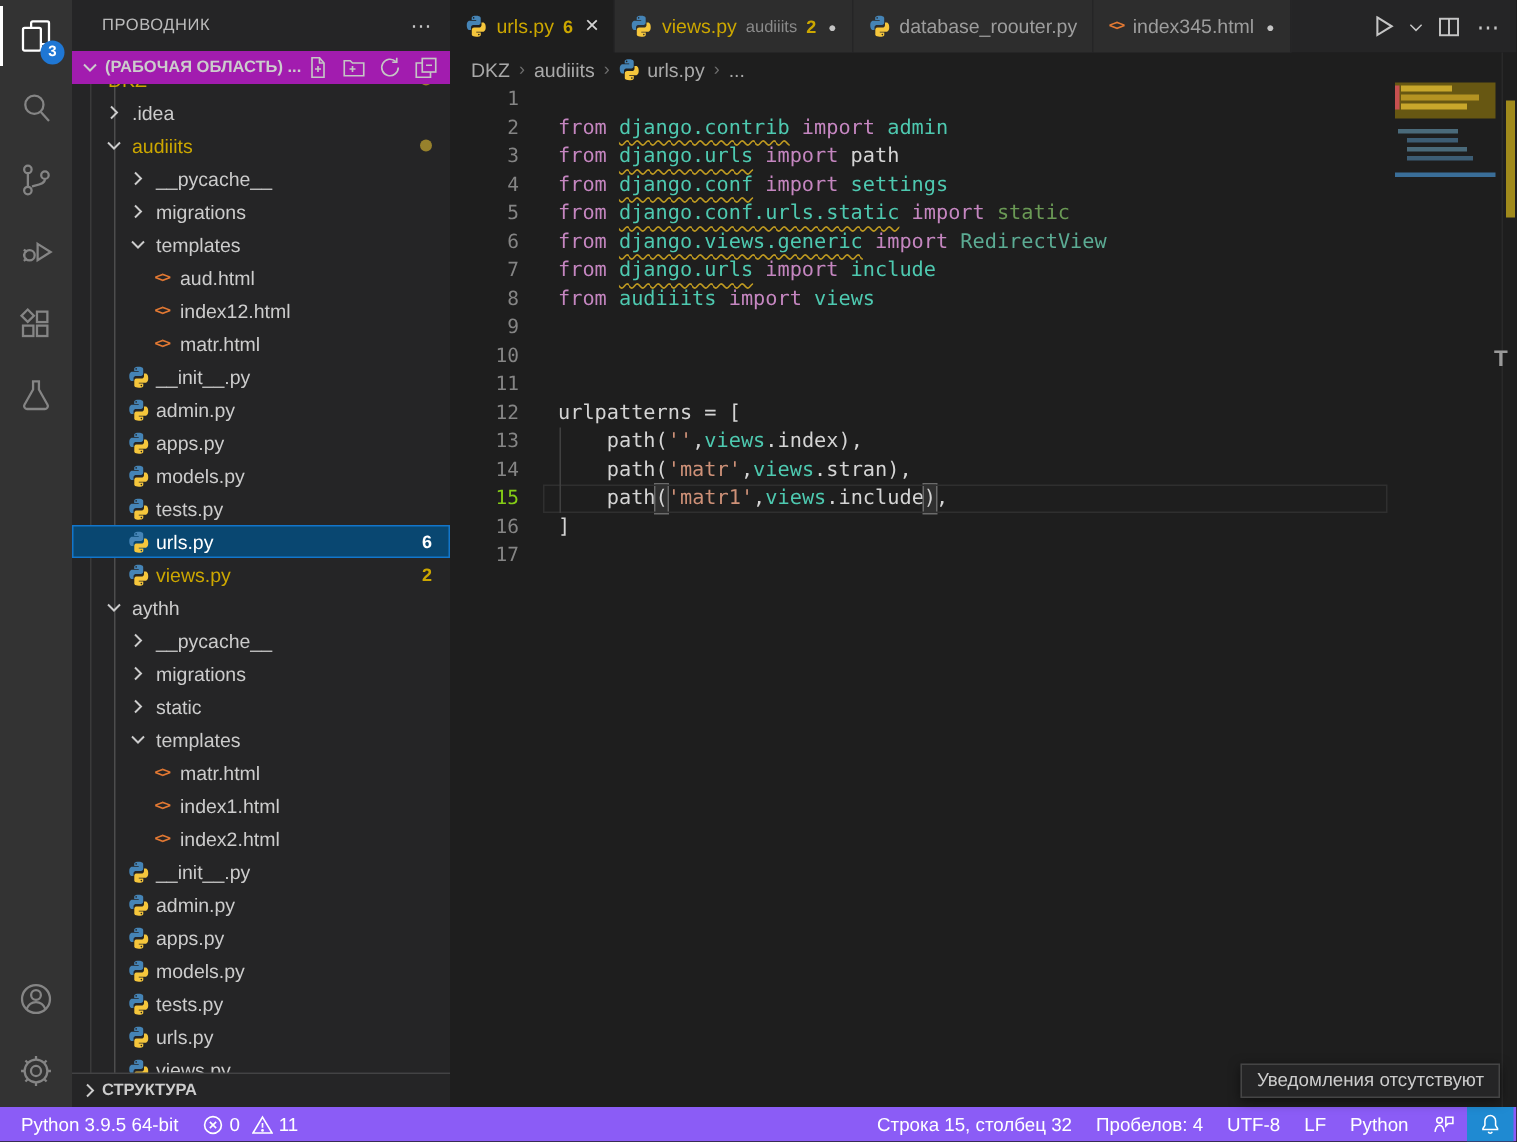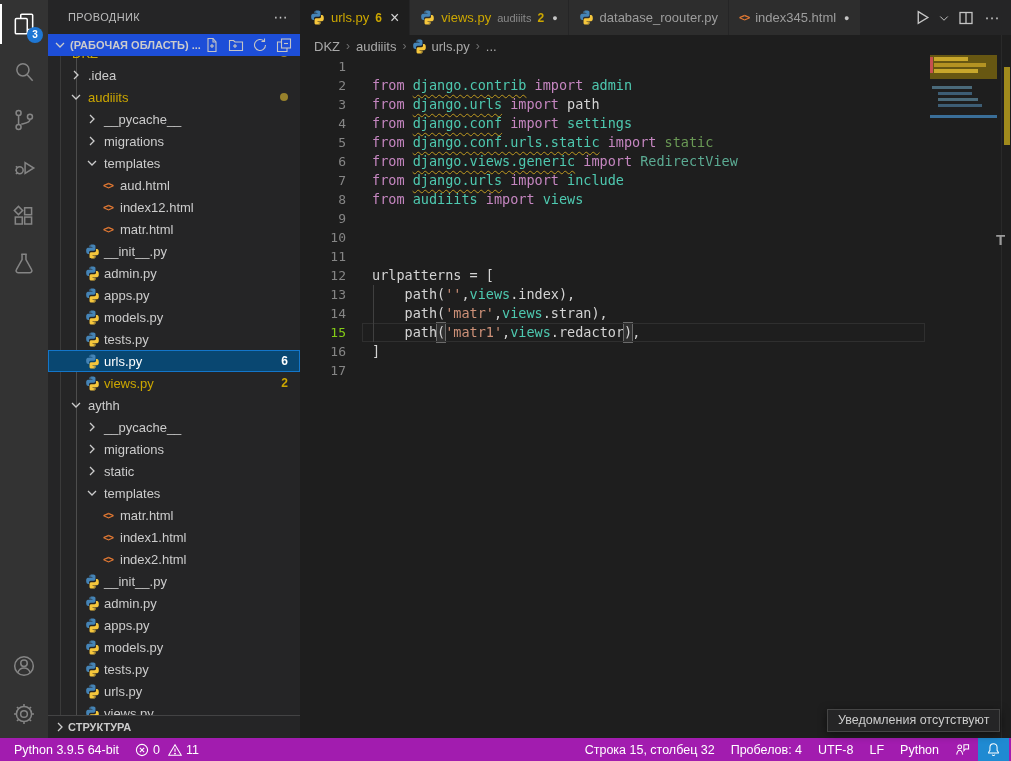--- a/index.html
+++ b/index.html
@@ -19,21 +19,21 @@
   .ab-badge{position:absolute;right:5px;bottom:5px;min-width:16px;height:16px;border-radius:9px;
     background:#1f77d4;color:#fff;font-size:10px;line-height:16px;text-align:center;font-weight:700;}
   .ab-spacer{flex:1;}
 
   
   .sidebar{position:absolute;left:48px;top:0;width:252px;bottom:23px;background:#252526;overflow:hidden;}
   .sb-title{height:34px;display:flex;align-items:center;padding:0 12px 0 20px;font-size:11px;
     letter-spacing:.4px;color:#bbbbbb;}
   .sb-more{margin-left:auto;color:#c5c5c5;font-size:14px;cursor:pointer;}
   .ws-header{height:22px;display:flex;align-items:center;padding:0 8px 0 4px;font-size:11px;
-    font-weight:700;color:#cccccc;background:#1d4ed8;}
+    font-weight:700;color:#cccccc;background:#a21caf;}
   .ws-header .chev{margin-right:2px;}
   .ws-label{white-space:nowrap;overflow:hidden;}
   .ws-actions{margin-left:auto;display:flex;gap:8px;}
   .ws-actions svg{stroke:#c5c5c5;fill:none;stroke-width:1.1;cursor:pointer;}
   .tree-wrap{position:absolute;top:56px;bottom:22px;left:0;right:0;overflow:hidden;text-align:right;}
   .tree{transform:translateY(-14px);position:relative;}
   .guide{position:absolute;top:0;bottom:0;width:1px;}
   .guide.g1{left:12px;background:#3a3a3a;}
   .guide.g2{left:28px;background:#4d4d4d;}
   .trow{height:22px;display:flex;align-items:center;font-size:13px;cursor:pointer;position:relative;}
@@ -103,21 +103,21 @@
   .mm-code2{position:absolute;left:8px;top:37px;width:34px;height:3px;background:#3d5d74;}
   .mm-code3{position:absolute;left:8px;top:43px;width:40px;height:3px;background:#4a6a7a;}
   .mm-code4{position:absolute;left:8px;top:49px;width:44px;height:3px;background:#3d5d74;}
   .mm-curline{position:absolute;left:0;top:60px;width:67px;height:3px;background:#3a6e98;}
   .overview-ruler{position:absolute;left:701px;top:35px;width:10px;bottom:0;border-left:1px solid rgba(255,255,255,.05);}
   .ovr-warn{position:absolute;left:2px;top:32px;width:6px;height:78px;background:#a08a1c;}
   .ovr-t{position:absolute;left:-6px;top:196px;color:#9a9a9a;font-size:15px;font-weight:700;
     font-family:"Liberation Sans",sans-serif;}
 
   
-  .statusbar{position:absolute;left:0;right:0;bottom:0;height:23px;background:#a21caf;color:#ffffff;
+  .statusbar{position:absolute;left:0;right:0;bottom:0;height:23px;background:#8b5cf6;color:#ffffff;
     display:flex;align-items:center;font-size:12.5px;z-index:6;}
   .sb-item{display:flex;align-items:center;gap:4px;padding:0 8px;height:23px;cursor:pointer;white-space:nowrap;}
   .sb-item svg{stroke:#ffffff;fill:none;stroke-width:1.1;}
   .sb-left{display:flex;align-items:center;padding-left:6px;}
   .sb-right{margin-left:auto;display:flex;align-items:flex-end;padding-right:2px;}
   .sb-item.bell{background:#1f8ad2;}
 
   
   .tooltip{position:absolute;left:827px;top:709px;background:#252526;border:1px solid #454545;
     color:#cccccc;font-size:12.5px;padding:3px 10px 4px;z-index:20;box-shadow:0 2px 8px rgba(0,0,0,.5);
@@ -583,21 +583,21 @@
         <div class="cl"><span class="ln">5</span><span class="lnsp"></span><span class="tk-kw">from </span><span class="tk-modw">django.conf.urls.static</span><span class="tk-kw"> import </span><span class="tk-grn">static</span></div>
         <div class="cl"><span class="ln">6</span><span class="lnsp"></span><span class="tk-kw">from </span><span class="tk-modw">django.views.generic</span><span class="tk-kw"> import </span><span class="tk-cls">RedirectView</span></div>
         <div class="cl"><span class="ln">7</span><span class="lnsp"></span><span class="tk-kw">from </span><span class="tk-modw">django.urls</span><span class="tk-kw"> import </span><span class="tk-mod">include</span></div>
         <div class="cl"><span class="ln">8</span><span class="lnsp"></span><span class="tk-kw">from </span><span class="tk-mod">audiiits</span><span class="tk-kw"> import </span><span class="tk-mod">views</span></div>
         <div class="cl"><span class="ln">9</span><span class="lnsp"></span></div>
         <div class="cl"><span class="ln">10</span><span class="lnsp"></span></div>
         <div class="cl"><span class="ln">11</span><span class="lnsp"></span></div>
         <div class="cl"><span class="ln">12</span><span class="lnsp"></span><span class="tk-pln">urlpatterns = [</span></div>
         <div class="cl"><span class="ln">13</span><span class="lnsp"></span><span class="tk-pln">    path(</span><span class="tk-str">''</span><span class="tk-pln">,</span><span class="tk-mod">views</span><span class="tk-pln">.index),</span></div>
         <div class="cl"><span class="ln">14</span><span class="lnsp"></span><span class="tk-pln">    path(</span><span class="tk-str">'matr'</span><span class="tk-pln">,</span><span class="tk-mod">views</span><span class="tk-pln">.stran),</span></div>
-        <div class="cl cur"><span class="ln">15</span><span class="lnsp"></span><span class="tk-pln">    path</span><span class="tk-brk">(</span><span class="tk-str">'matr1'</span><span class="tk-pln">,</span><span class="tk-mod">views</span><span class="tk-pln">.redactor</span><span class="tk-brk">)</span><span class="tk-pln">,</span></div>
+        <div class="cl cur"><span class="ln">15</span><span class="lnsp"></span><span class="tk-pln">    path</span><span class="tk-brk">(</span><span class="tk-str">'matr1'</span><span class="tk-pln">,</span><span class="tk-mod">views</span><span class="tk-pln">.include</span><span class="tk-brk">)</span><span class="tk-pln">,</span></div>
         <div class="cl"><span class="ln">16</span><span class="lnsp"></span><span class="tk-pln">]</span></div>
         <div class="cl"><span class="ln">17</span><span class="lnsp"></span></div>
         <div class="code-guide"></div>
       </div>
     <div class="minimap">
       <div class="mm-imports"></div>
       <div class="mm-imp-b1"></div>
       <div class="mm-imp-b2"></div>
       <div class="mm-imp-b3"></div>
       <div class="mm-mark1"></div>

